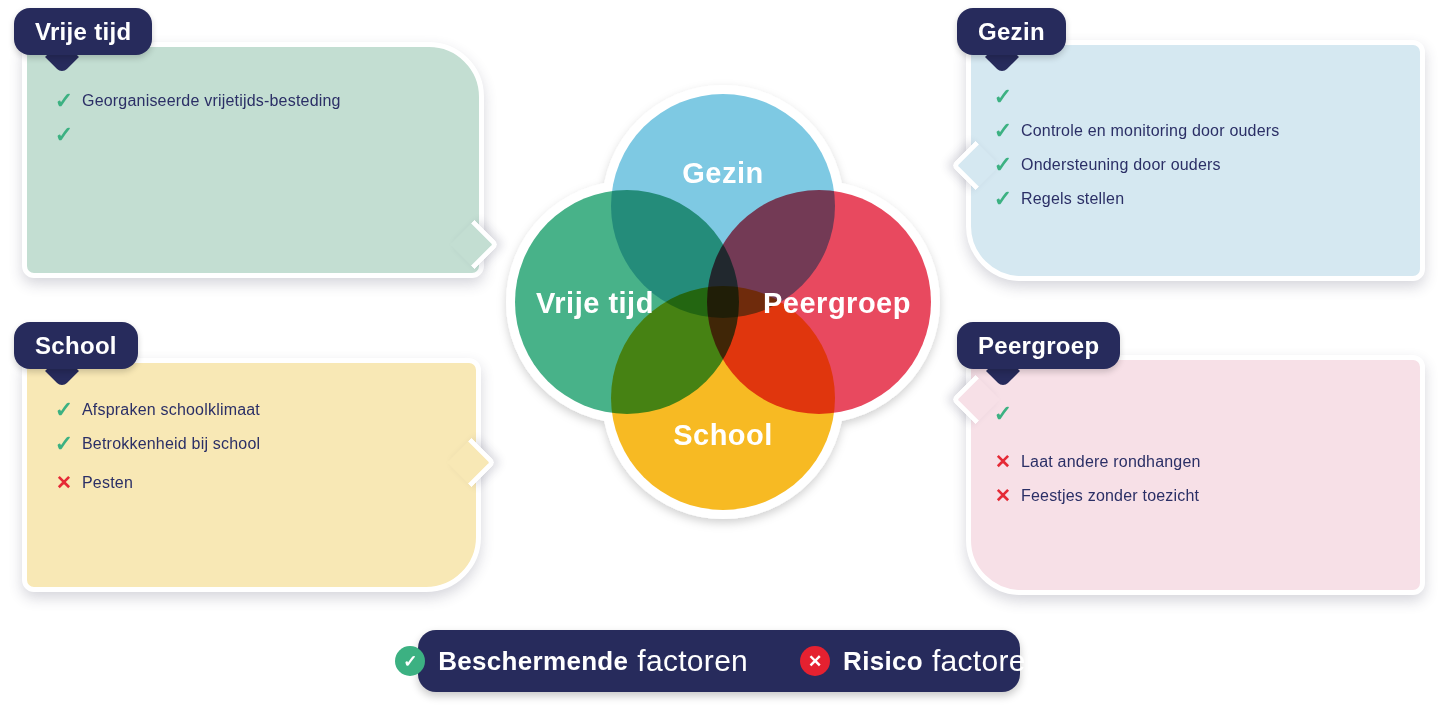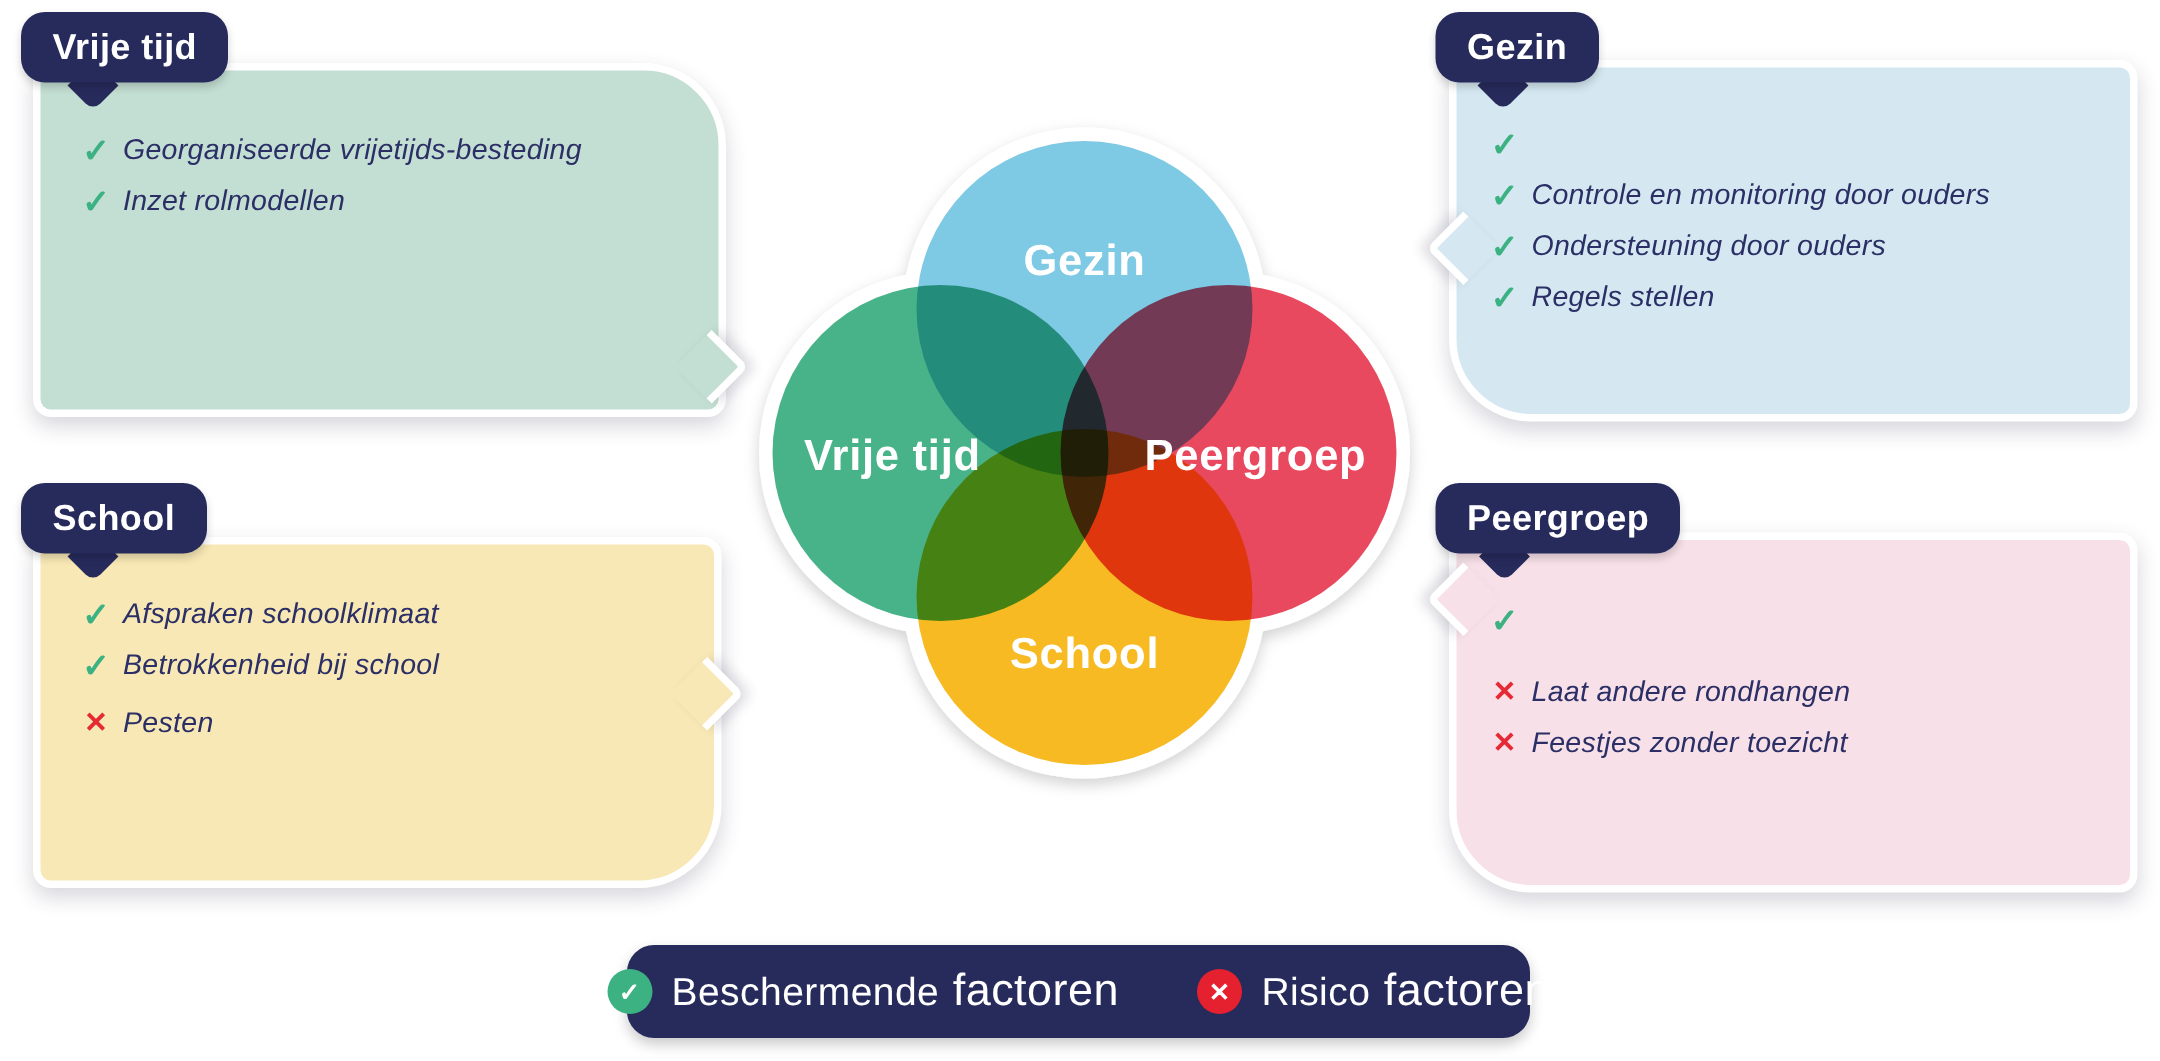--- a/index.html
+++ b/index.html
@@ -40,59 +40,58 @@
   .ptr.l{left:-13px;border-bottom:5px solid #fff;border-left:5px solid #fff;border-bottom-left-radius:6px;box-shadow:-4px 4px 8px rgba(50,50,80,.15);}
   .ptr.teal-bg{background:#c3ded2}.ptr.blue-bg{background:#d5e8f1}
   .ptr.yellow-bg{background:#f8e8b5}.ptr.pink-bg{background:#f7e0e7}
 
   .row{display:flex;align-items:flex-start;margin-bottom:4px;position:relative;z-index:2;}
   .row.gap-sm{margin-top:9px;}
   .row.gap-lg{margin-top:18px;}
   .ic{width:22px;flex:0 0 22px;margin-right:7px;font-weight:bold;text-align:center;line-height:30px;}
   .ic.green{color:#3cb182;font-size:22px;}
   .ic.red{color:#e52a36;font-size:19px;}
-  .txt{font-size:19px;line-height:30px;color:#2b2f66;letter-spacing:.2px;max-width:358px;font-style:italic;}
+  .txt{font-size:16px;line-height:30px;color:#2b2f66;letter-spacing:.2px;max-width:358px;}
 
   
   .venn{position:absolute;left:495px;top:62px;width:460px;height:478px;}
   .venn text{
     font-family:"Liberation Sans", sans-serif;font-weight:bold;font-size:29px;
     fill:#ffffff;letter-spacing:.5px;
   }
 
   
   .legend{
     position:absolute;left:418px;top:630px;width:602px;height:62px;
     background:#272b5c;border-radius:18px;
     display:flex;align-items:center;justify-content:center;gap:52px;
     box-shadow:0 4px 9px rgba(0,0,0,.22);
   }
   .lg{display:flex;align-items:center;}
   .badge{width:30px;height:30px;border-radius:50%;display:flex;align-items:center;justify-content:center;
          color:#fff;font-size:17px;font-weight:bold;flex:0 0 30px;}
   .badge.g{background:#3cb182}
   .badge.r{background:#e52130}
-  .lg .b{font-weight:normal;color:#fff;font-size:26px;margin-left:13px;letter-spacing:.3px;}
+  .lg .b{font-weight:bold;color:#fff;font-size:26px;margin-left:13px;letter-spacing:.3px;}
   .lg .n{color:#fff;font-size:30px;margin-left:9px;letter-spacing:.3px;}
 </style>
 </head>
 <body>
 
 <div class="stage">
 
   <div class="callout" style="left:14px;top:8px;">
     <div class="box teal">
       <div class="ptr r teal-bg" style="top:180px;"></div>
       <div class="row">
         <span class="ic green">✓</span>
         <span class="txt">Georganiseerde vrijetijds-besteding</span>
       </div>
       <div class="row">
         <span class="ic green">✓</span>
-        <span class="txt">Inzet rolmodellen</span>
       </div>
     </div>
     <div class="tail" style="left:36px;top:37px;"></div>
     <div class="tab">
       <span>Vrije tijd</span>
     </div>
   </div>
 
   <div class="callout" style="left:957px;top:8px;">
     <div class="box blue">

